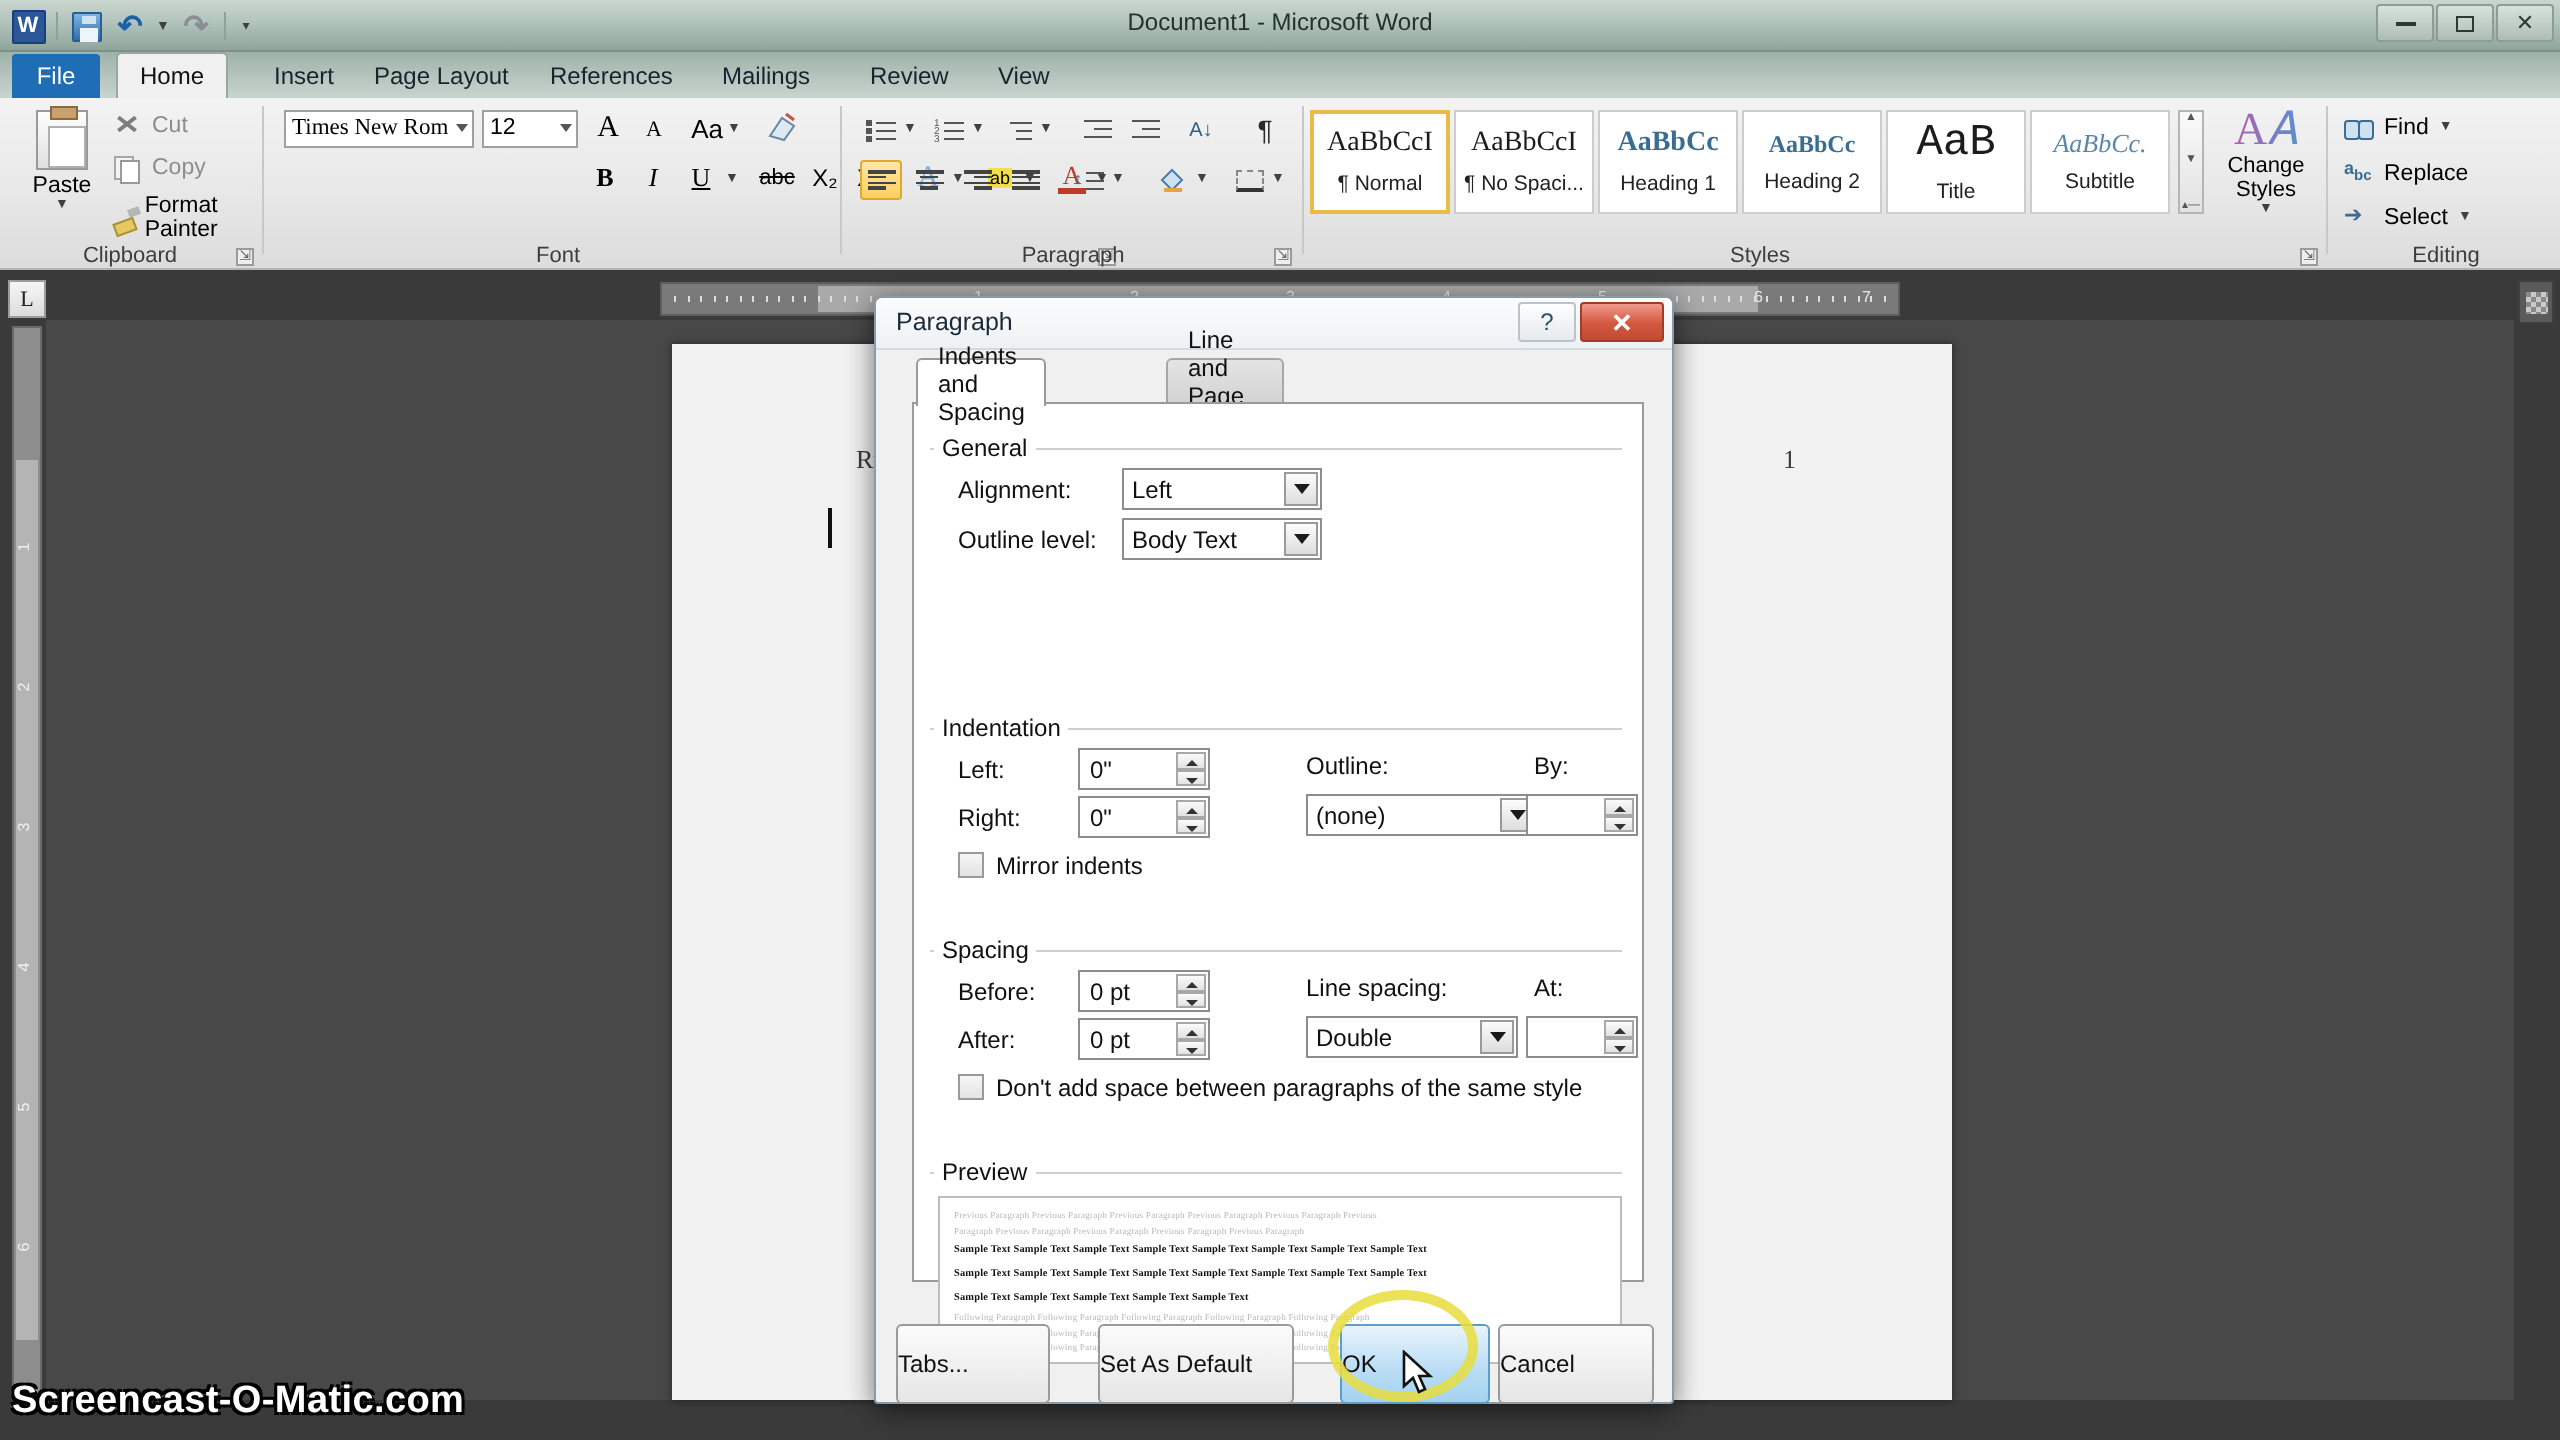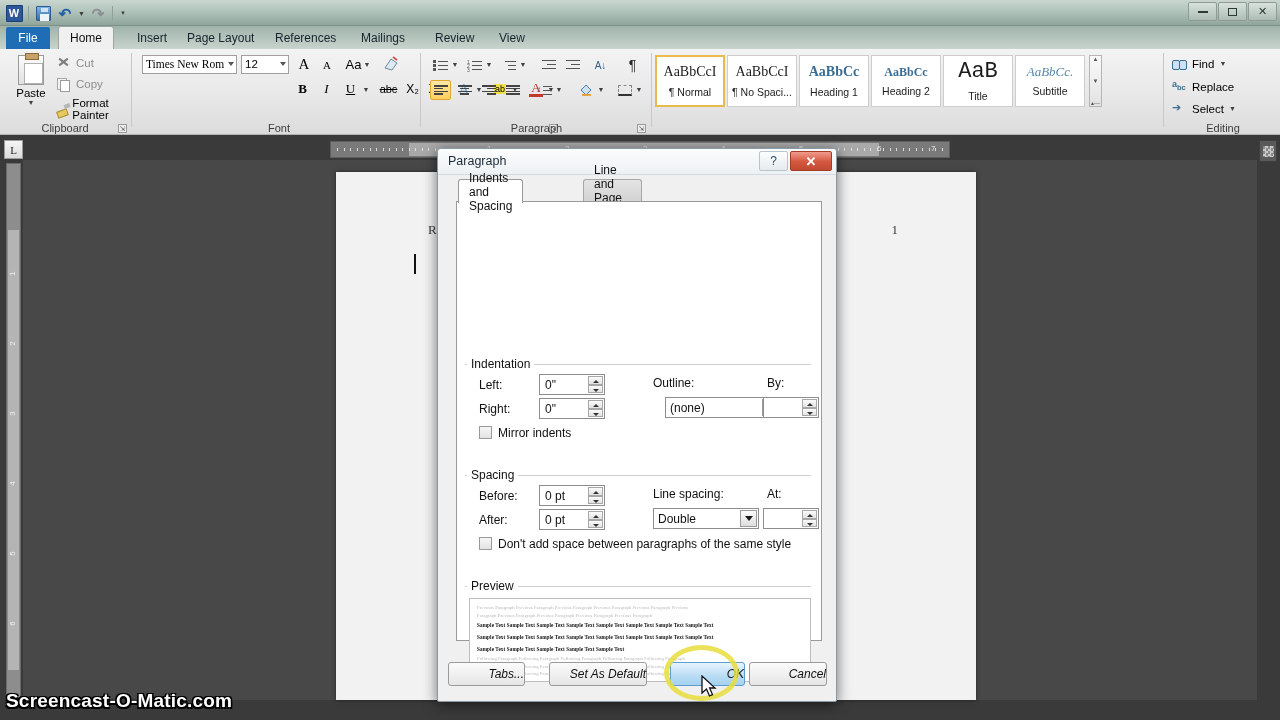--- a/index.html
+++ b/index.html
@@ -238,23 +238,23 @@
     border-left:3px solid transparent;border-right:3px solid transparent;border-top:3.5px solid #333;}
 
   .cbx{position:absolute;width:13px;height:13px;background:linear-gradient(180deg,#f6f6f6,#e3e3e3);border:1px solid #9a9a9a;}
   .cbxlabel{position:absolute;font-size:12px;color:#111;}
 
   #previewbox{position:absolute;left:12px;top:12px;width:342px;height:84px;background:#fff;border:1px solid #bdbdbd;
     overflow:hidden;padding:5px 7px;}
   .pvline{font-family:"Liberation Serif",serif;font-size:4.6px;color:#b9b9b9;line-height:7.5px;white-space:nowrap;letter-spacing:.1px;}
   .pvline.sample{color:#121212;font-weight:bold;font-size:5.2px;line-height:12px;}
 
-  .dbtn{position:absolute;height:24px;border:1px solid #9a9a9a;border-radius:3px;
+  .dbtn{position:absolute;height:40px;border:1px solid #9a9a9a;border-radius:3px;
     background:linear-gradient(180deg,#fbfbfb,#e6e6e6);
-    display:flex;align-items:center;justify-content:flex-end;font-size:12px;color:#111;font-style:italic;}
+    display:flex;align-items:center;justify-content:flex-start;font-size:12px;color:#111;}
   .dbtn.hl{background:linear-gradient(180deg,#e8f4fd,#b8dcf4 60%,#a4d2f0);border:1px solid #5a9ed0;}
   .uline{text-decoration:underline;}
 
   #clickring{
     position:absolute;left:664px;top:645px;width:75px;height:56px;border-radius:50%;
     border:5px solid rgba(232,221,60,.85);pointer-events:none;
   }
   #cursor{position:absolute;left:700px;top:675px;pointer-events:none;}
 </style>
 </head>
@@ -276,20 +276,21 @@
         <span class="tiny-drop">▼</span>
       </div>
     <div class="qat-btn">
         <span class="redo-ico">↷</span>
       </div>
     <div class="sep-v"></div>
     <div class="qat-btn" style="width:12px">
         <span class="tiny-drop">▾</span>
       </div>
   </div>
+  <div id="doctitle">Document1  -  Microsoft Word</div>
   <div id="wincontrols">
     <div class="wc">
         <span class="min"></span>
       </div>
     <div class="wc">
         <span class="max"></span>
       </div>
     <div class="wc close">✕</div>
   </div>
 </div>
@@ -546,22 +547,31 @@
     </div>
     <div class="stylebox sub" style="left:360px">
       <span class="sp">AaBbCc.</span>
       <span class="sn">Subtitle</span>
     </div>
     <div class="stylescroll" style="left:434px">
       <span>▲</span>
       <span>▼</span>
       <span>▴—</span>
     </div>
-  </div>
-
+    <div class="gname" style="left:0;width:450px">Styles</div>
+  </div>
+
+  <div class="rgroup" style="left:1100px;width:62px">
+    <div class="csbtn">
+      <span class="csA">A𝐴</span>
+      <span style="font-size:11px;line-height:12px;text-align:center">Change Styles</span>
+      <span class="tiny-drop">▼</span>
+    </div>
+    <div class="dlauncher">⇲</div>
+  </div>
   <div class="gdiv" style="left:1163px"></div>
 
   <div class="rgroup" style="left:1166px;width:114px">
     <div class="edit-item" style="top:8px">
       <span class="bino"></span>
       <span>Find</span>
       <span class="tiny-drop">▼</span>
     </div>
     <div class="edit-item" style="top:30px">
       <span class="mini-ico repico">a<sub>bc</sub></span>
@@ -719,20 +729,38 @@
       <div class="dtab sel" style="left:0">
         <span>Indents and Spacing</span>
       </div>
       <div class="dtab" style="left:125px">
         <span>Line and Page Breaks</span>
       </div>
     </div>
 
     <div class="tabpanel">
 
+      <div class="grp" style="top:22px;height:90px">
+        <div class="gline"></div>
+        <div class="glabel">General</div>
+        <div class="flabel" style="left:22px;top:14px">Alignment:</div>
+        <div class="fcombo" style="left:104px;top:10px;width:100px">
+          <span class="v">Left</span>
+          <span class="btn">
+              <i></i>
+            </span>
+        </div>
+        <div class="flabel" style="left:22px;top:39px">Outline level:</div>
+        <div class="fcombo" style="left:104px;top:35px;width:100px">
+          <span class="v">Body Text</span>
+          <span class="btn">
+              <i></i>
+            </span>
+        </div>
+      </div>
 
       <div class="grp" style="top:162px;height:105px">
         <div class="gline"></div>
         <div class="glabel">Indentation</div>
 
         <div class="flabel" style="left:22px;top:14px">Left:</div>
         <div class="fspin" style="left:82px;top:10px;width:66px">
           <span class="v">0"</span>
           <span class="sp">
               <u></u>
@@ -742,21 +770,21 @@
         <div class="flabel" style="left:22px;top:38px">Right:</div>
         <div class="fspin" style="left:82px;top:34px;width:66px">
           <span class="v">0"</span>
           <span class="sp">
               <u></u>
               <d></d>
             </span>
         </div>
 
         <div class="flabel" style="left:196px;top:12px">Outline:</div>
-        <div class="fcombo" style="left:208px;top:33px;width:116px">
+        <div class="fcombo" style="left:196px;top:33px;width:116px">
           <span class="v">(none)</span>
           <span class="btn">
               <i></i>
             </span>
         </div>
 
         <div class="flabel" style="left:310px;top:12px">By:</div>
         <div class="fspin" style="left:306px;top:33px;width:56px">
           <span class="v"></span>
           <span class="sp">

